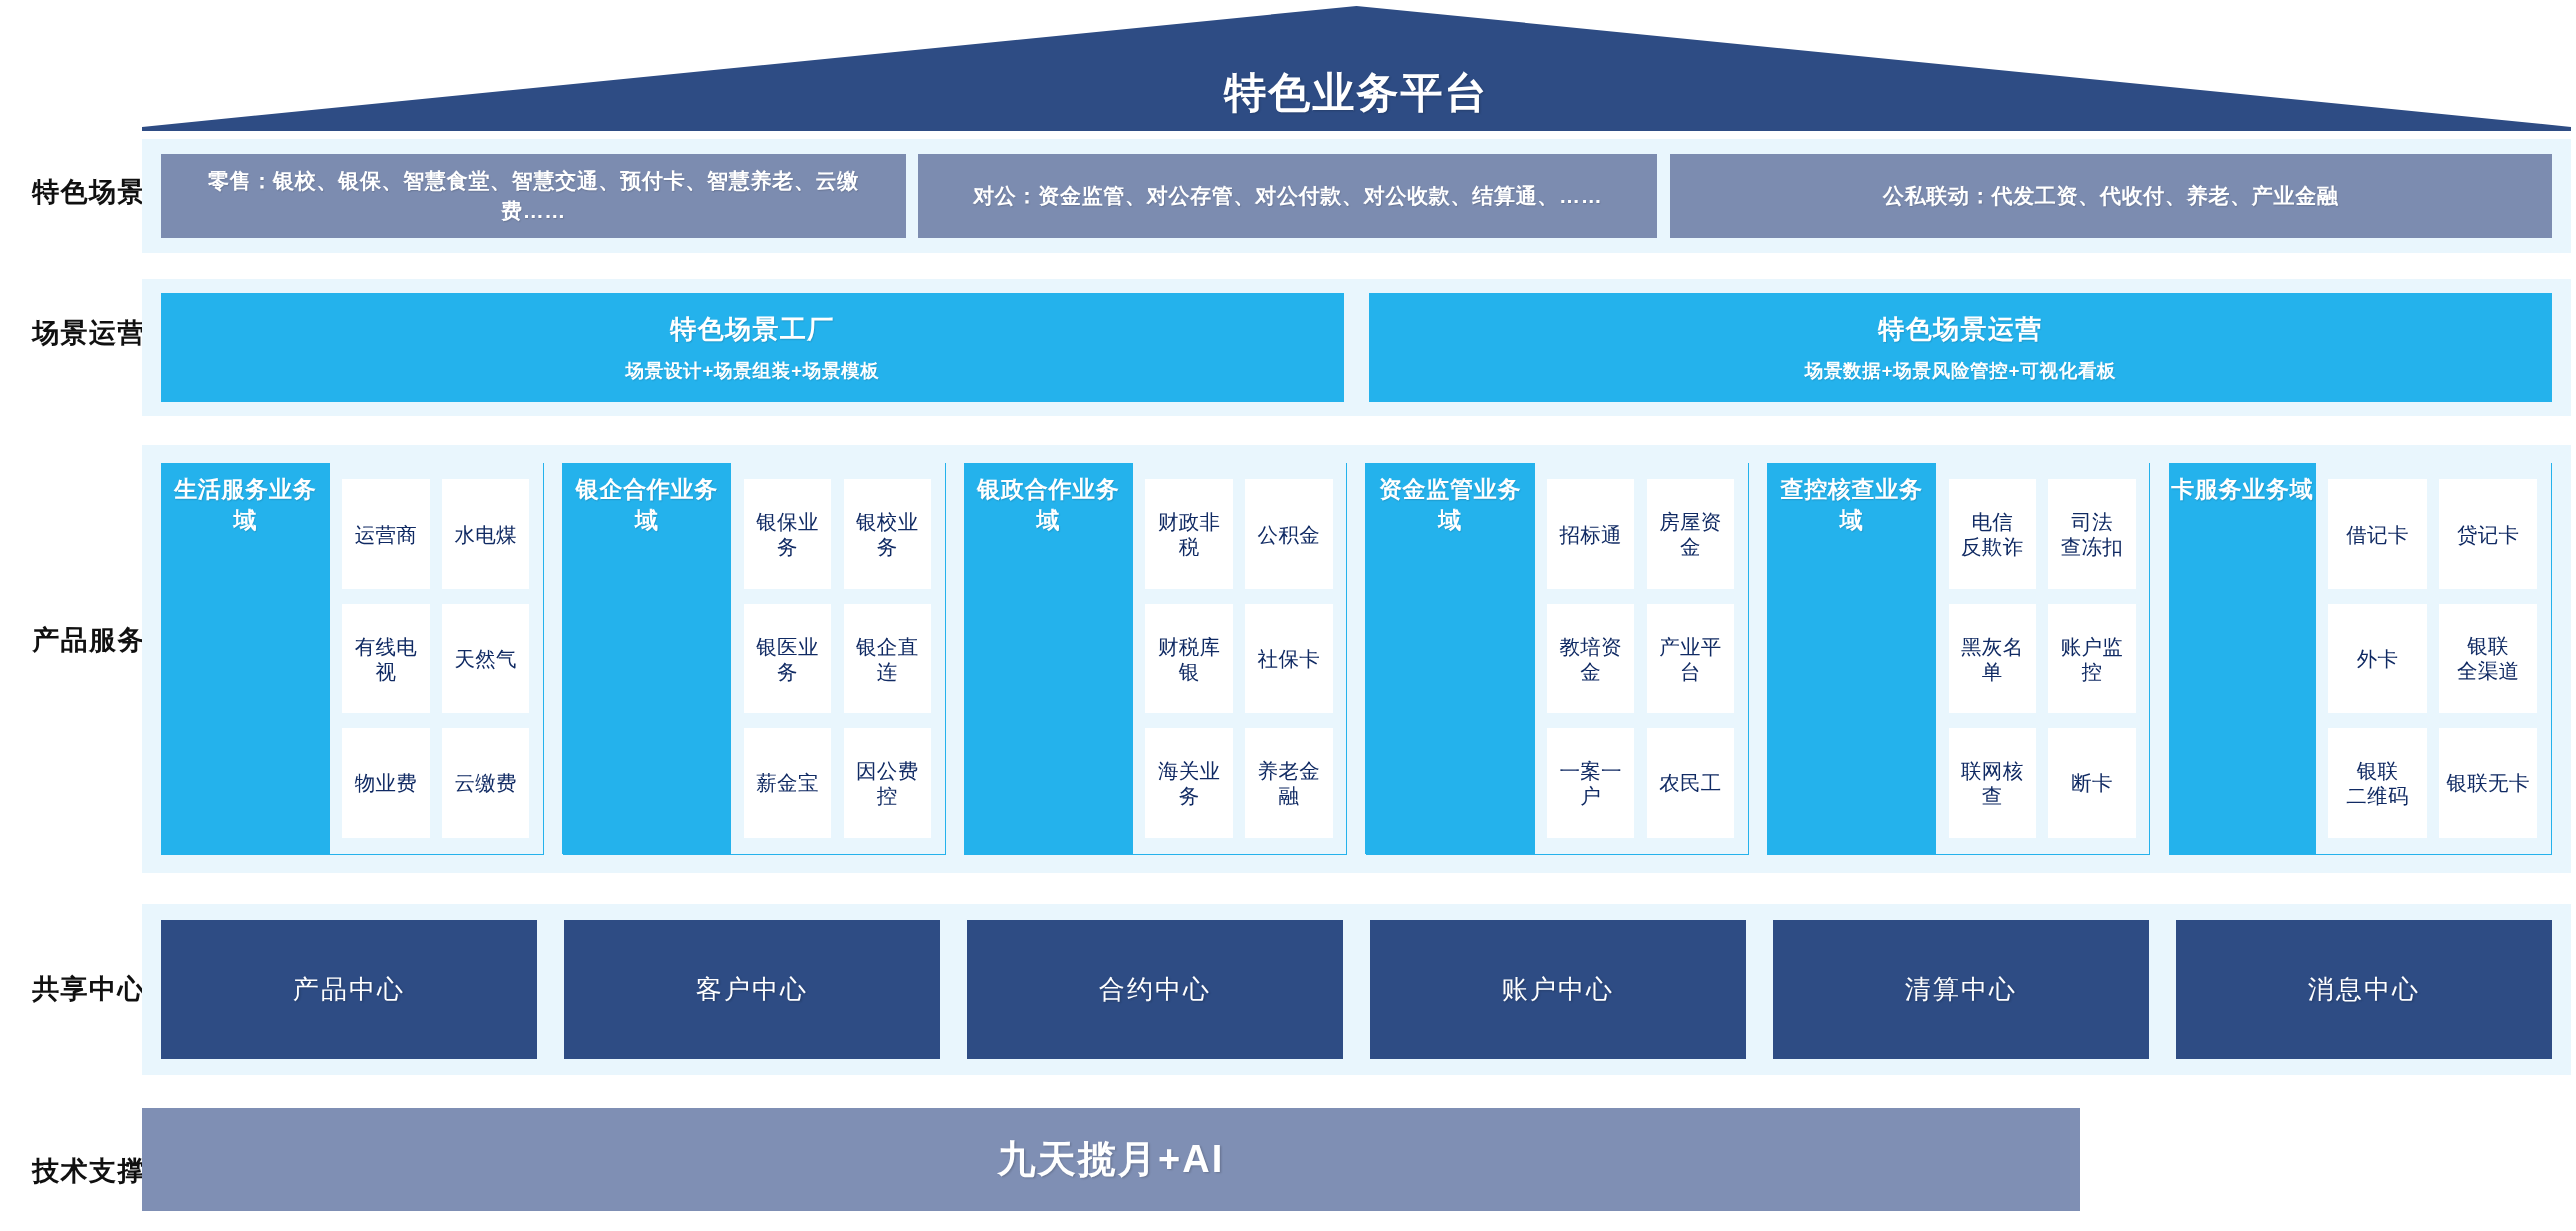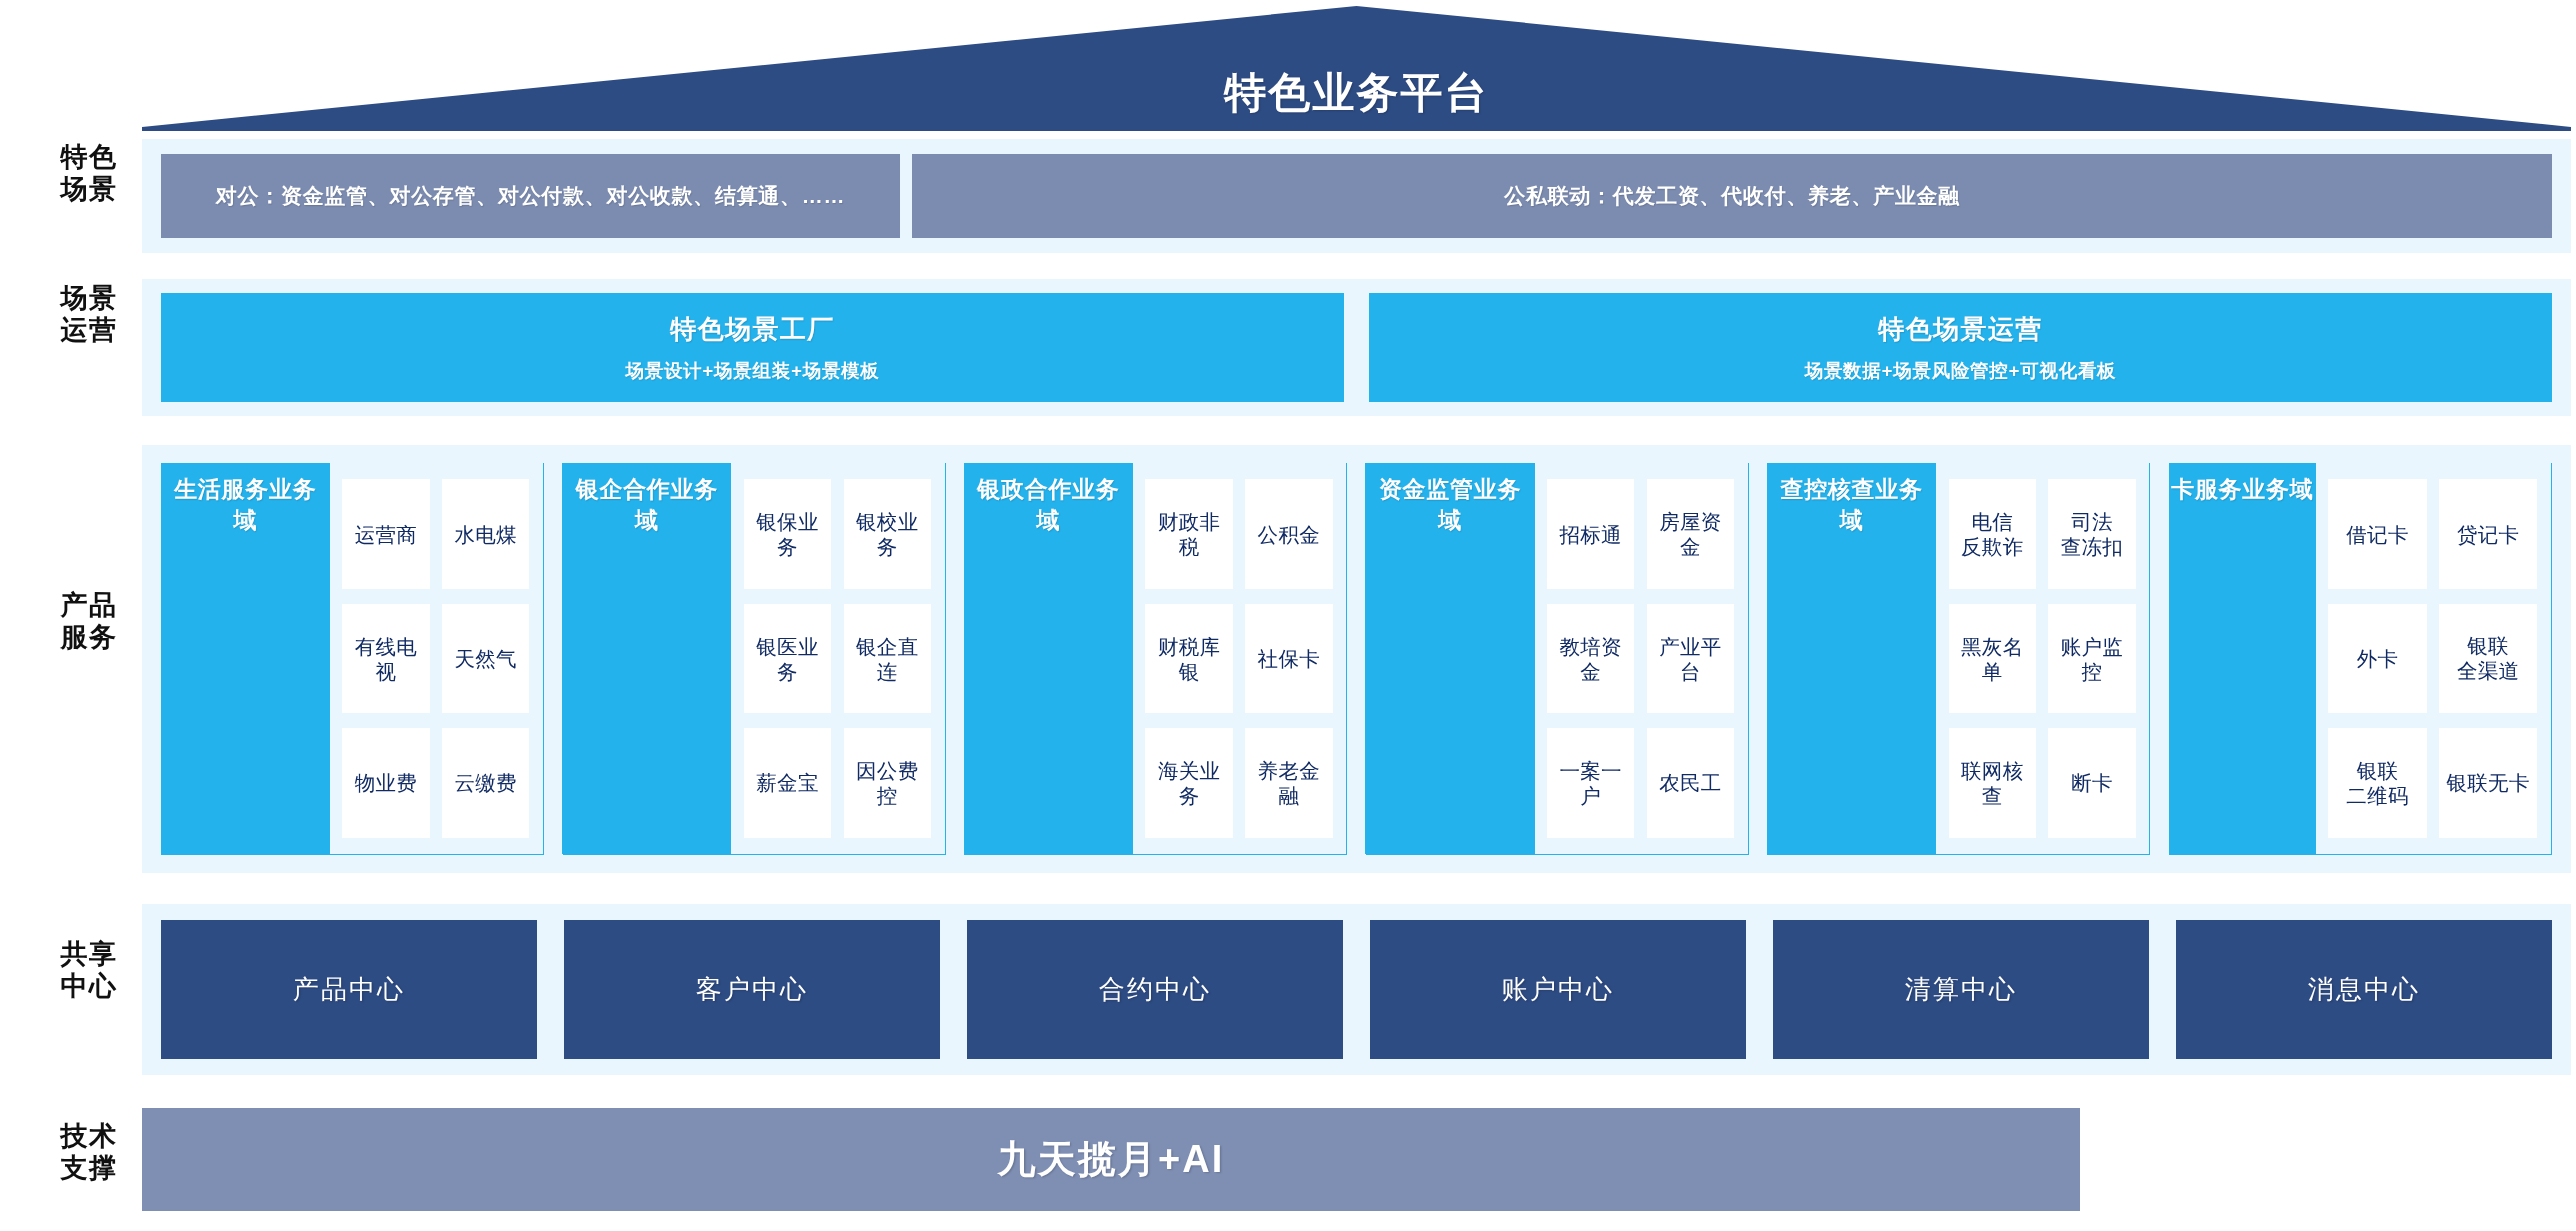--- a/index.html
+++ b/index.html
@@ -19,21 +19,21 @@
     position:absolute;left:0;top:0;width:100%;height:125px;
     display:flex;align-items:flex-end;justify-content:center;
     padding-bottom:9.6px;box-sizing:border-box;
     color:#ffffff;font-size:42px;font-weight:bold;letter-spacing:2.1px;
     text-shadow:1.4px 1.4px 2.1px rgba(0,0,0,.18);
   }
 
   
   .rowlabel{
     position:absolute;left:20.5px;width:137px;
-    display:flex;flex-direction:column;align-items:center;
+    display:flex;flex-direction:row;align-items:center;justify-content:center;
     color:#101010;font-size:27px;font-weight:bold;line-height:1.18;letter-spacing:1.4px;
     text-align:center;
   }
 
   
   .band{position:absolute;left:142px;width:2429px;background:#e9f6fd;box-sizing:border-box;}
 
   
   .scene-row{display:flex;align-items:stretch;gap:12.3px;padding:15px 19px;box-sizing:border-box;height:100%;}
   .scene-box{
@@ -111,20 +111,21 @@
     <div class="roof-title">特色业务平台</div>
   </div>
 
   <div class="rowlabel" style="top:142px;height:101px;">
     <div>特色</div>
     <div>场景</div>
   </div>
 
   <div class="band" style="top:139px;height:114px;">
     <div class="scene-row">
+      <div class="scene-box b1">零售：银校、银保、智慧食堂、智慧交通、预付卡、智慧养老、云缴费……</div>
       <div class="scene-box b2">对公：资金监管、对公存管、对公付款、对公收款、结算通、……</div>
       <div class="scene-box b3">公私联动：代发工资、代收付、养老、产业金融</div>
     </div>
   </div>
 
   <div class="rowlabel" style="top:283px;height:101px;">
     <div>场景</div>
     <div>运营</div>
   </div>
 

